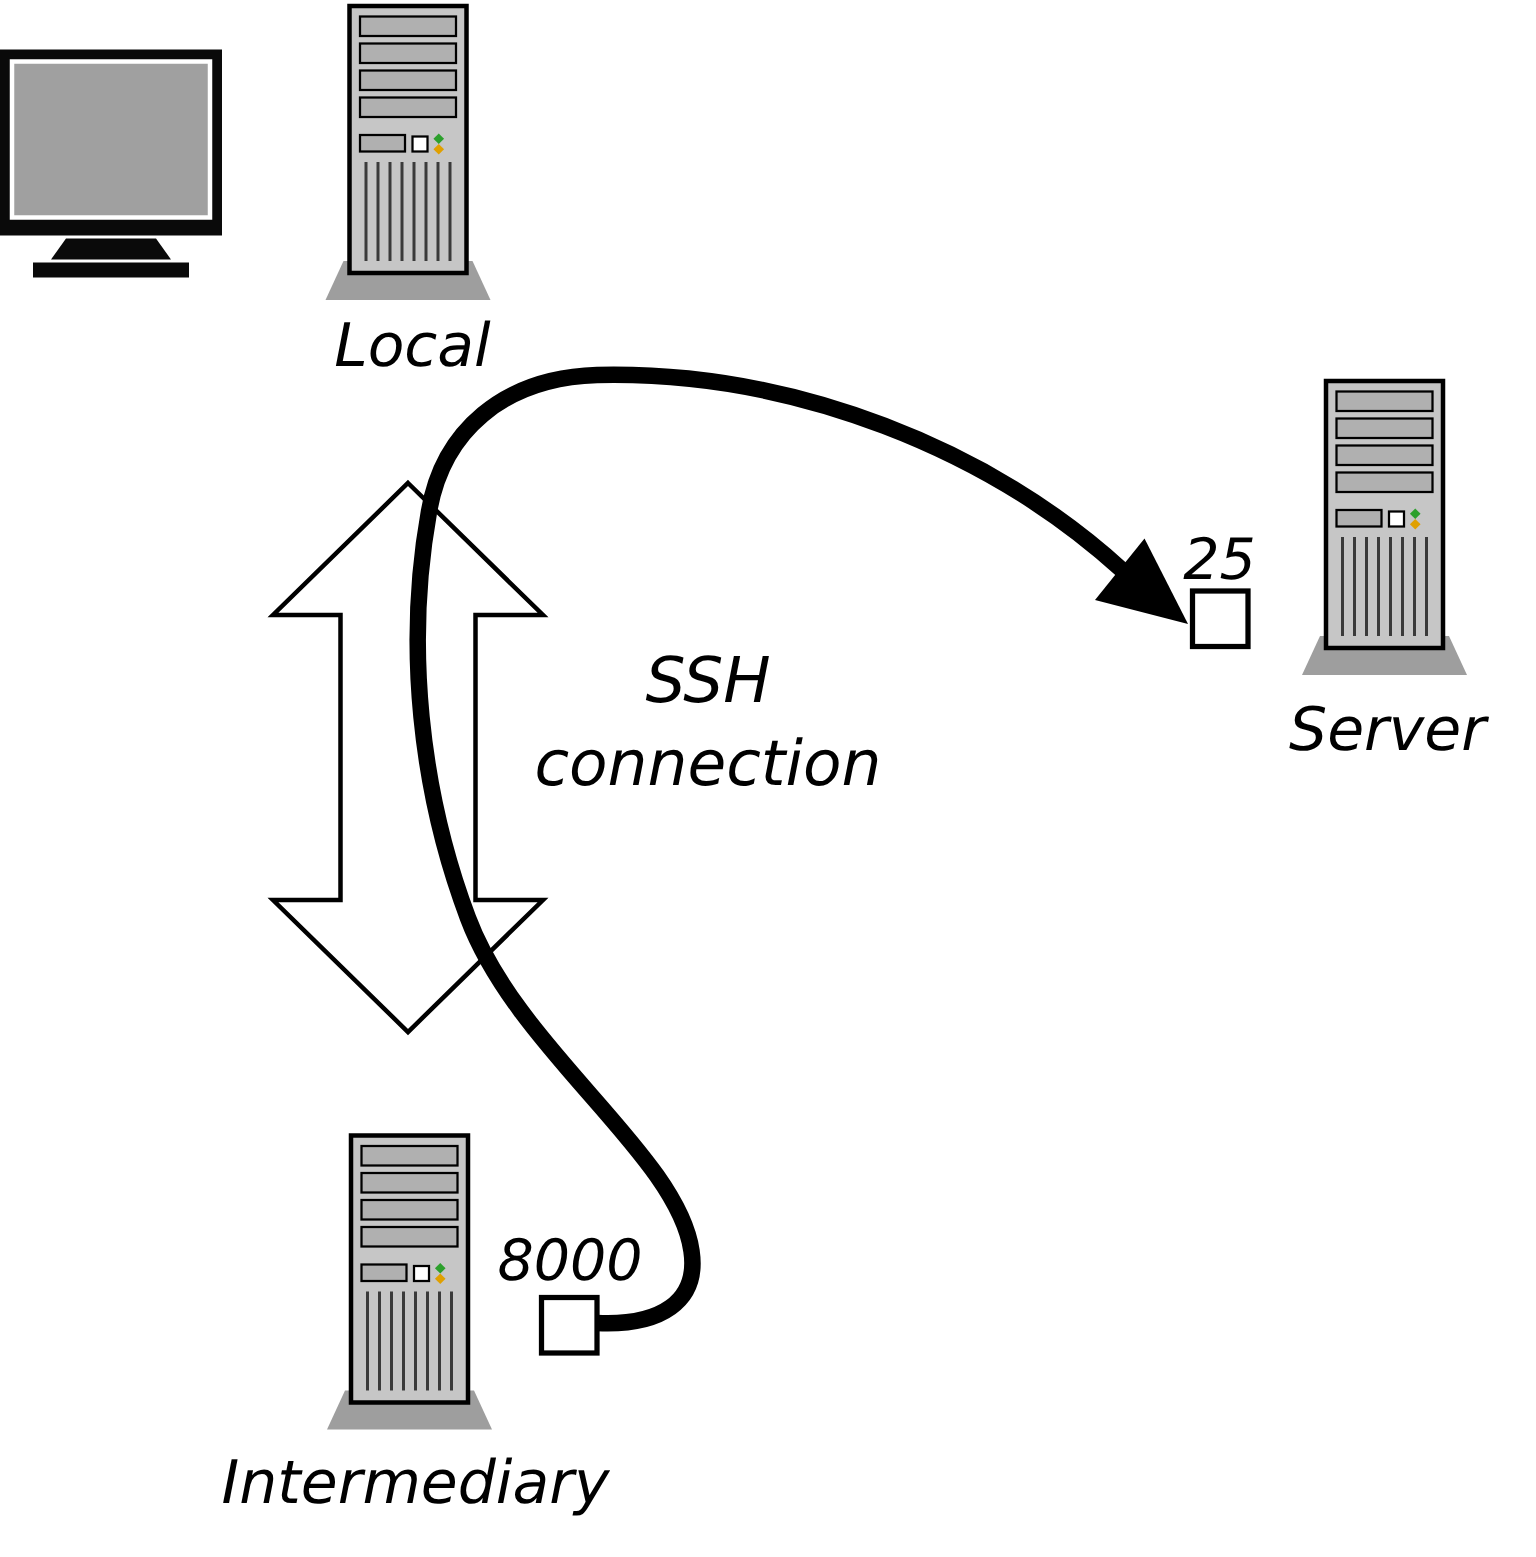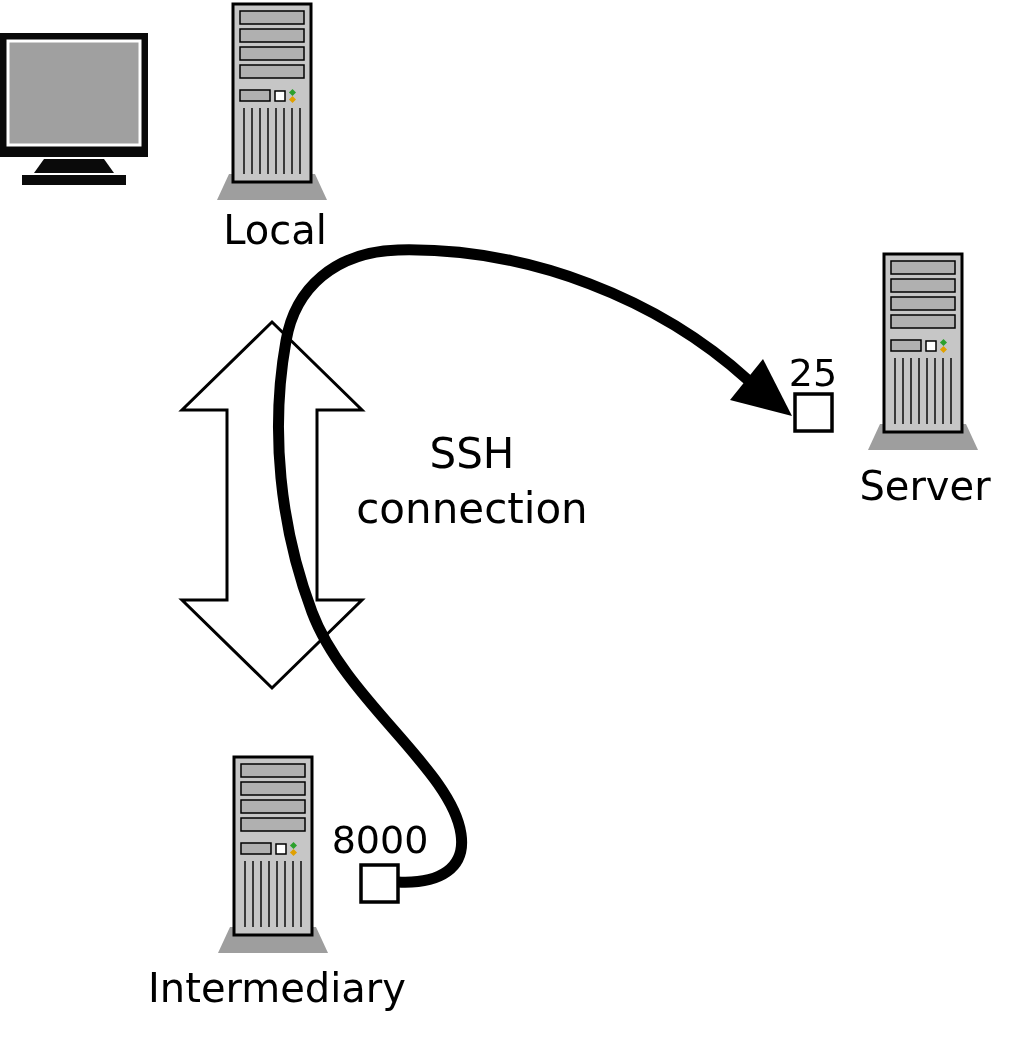--- a/index.html
+++ b/index.html
@@ -8,20 +8,21 @@
     background: #ffffff;
     width: 1024px;
     height: 1038px;
     font-family: "DejaVu Sans", sans-serif;
   }
   #stage {
     position: relative;
     width: 1024px;
     height: 1038px;
     overflow: hidden;
+    font-style: italic;
   }
   svg { display: block; }
   text {
     font-family: "DejaVu Sans", "Liberation Sans", sans-serif;
     fill: #000000;
   }
   .node-label { font-size: 40px; }
   .port-label { font-size: 38px; }
   .conn-label { font-size: 42px; }
 </style>

